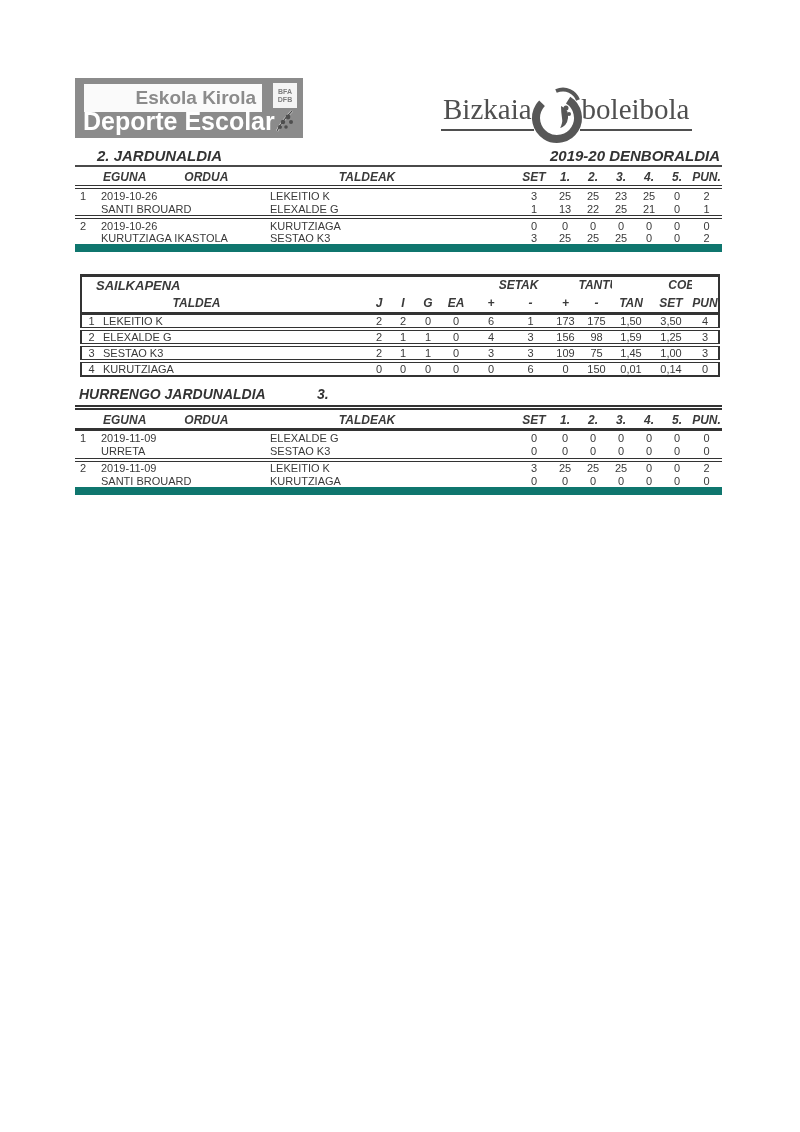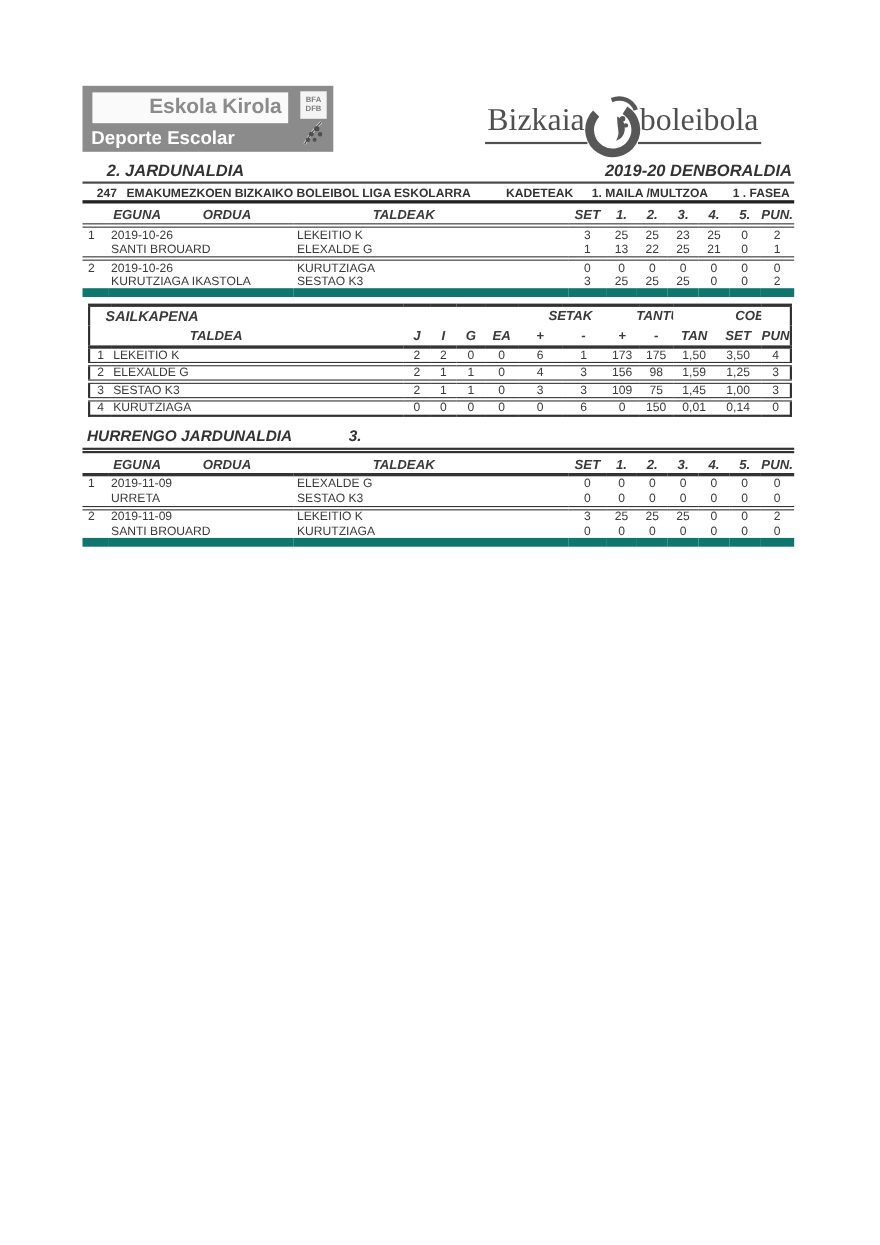--- a/index.html
+++ b/index.html
@@ -9,21 +9,21 @@
     font-family:"Liberation Sans", sans-serif; color:#383838; overflow:hidden;
   }
   .content { position:absolute; left:75px; top:78px; width:647px; }
 
   
   .logo-row { position:relative; height:62px; }
   .eskola { position:absolute; left:0; top:0; width:228px; height:60px; background:#8b8b8b; }
   .esk-white { position:absolute; left:9px; top:6px; width:178px; height:28px; background:#fafafa;
                text-align:right; padding-right:6px; line-height:28px;
                font-size:19px; font-weight:bold; color:#8b8b8b; }
-  .esk-sub { position:absolute; left:8px; bottom:2px; font-size:17px; font-weight:bold; color:#ffffff; }
+  .esk-sub { position:absolute; left:8px; bottom:2px; font-size:25px; font-weight:bold; color:#ffffff; }
   .esk-badge { position:absolute; right:6px; top:5px; width:24px; height:25px; background:#f4f4f4;
                display:flex; flex-direction:column; align-items:center; justify-content:center;
                font-size:7px; line-height:8px; font-weight:bold; color:#7d7d7d; }
   .esk-leaf { position:absolute; right:7px; top:31px; }
 
   .bizkaia { position:absolute; left:366px; top:8px; display:flex; align-items:flex-end;
              font-family:"Liberation Serif", serif; color:#4f4f4f; }
   .bz-word { font-size:29px; line-height:30px; border-bottom:2px solid #4f4f4f; padding:0 2px 5px 2px; }
   .bz-emblem { margin:0 -6px -15px -6px; }
 
@@ -52,21 +52,21 @@
   .th-taldeak { text-align:center; padding-right:50px; }
   .th-num { text-align:center; padding-top:3px; }
   .c-num  { padding-left:5px; }
   .c-date { padding-left:2px; }
   .c-team { padding-left:3px; }
   .c-c    { text-align:center; }
   .rt tr.sep td  { border-bottom:4px double #333; }
   .rt tr.last td { border-bottom:8px solid #0f766e; }
 
   
-  .st-wrap { margin:6px 0 0 5px; }
+  .st-wrap { margin:22px 0 0 5px; }
   .st { width:638px; border:2px solid #333; border-top-width:3px; }
   .st td { height:13px; text-align:center; }
   .st .st-groups td { height:18px; font-weight:bold; font-style:italic; font-size:12px; }
   .st .st-cols td   { height:20px; font-weight:bold; font-style:italic; font-size:12px;
                       border-bottom:3px solid #333; vertical-align:bottom; padding-bottom:2px; }
   .st-title { text-align:left !important; padding-left:14px; font-size:13px !important; }
   .st-taldea span { position:relative; left:-28px; }
   .g-setak span   { position:relative; left:8px; }
   .g-tantuak span { position:relative; left:26px; }
   .g-coef span    { position:relative; left:34px; }
@@ -115,27 +115,20 @@
           <circle cx="38" cy="22" r="2.5" fill="#575757"></circle>
           <circle cx="41" cy="28" r="2" fill="#575757"></circle>
         </svg>
         <span class="bz-word">boleibola</span>
       </div>
     </div>
 
     <div class="title-row">
       <span>2. JARDUNALDIA</span>
       <span>2019-20 DENBORALDIA</span>
-    </div>
-    <div class="league-bar">
-      <span class="lb-code">247</span>
-      <span class="lb-name">EMAKUMEZKOEN BIZKAIKO BOLEIBOL LIGA ESKOLARRA</span>
-      <span class="lb-cat">KADETEAK</span>
-      <span class="lb-div">1. MAILA /MULTZOA</span>
-      <span class="lb-phase">1 . FASEA</span>
     </div>
 
     <table class="rt">
       <colgroup>
           <col style="width:24px">
           <col style="width:168px">
           <col style="width:250px">
           <col style="width:34px">
           <col style="width:28px">
           <col style="width:28px">

